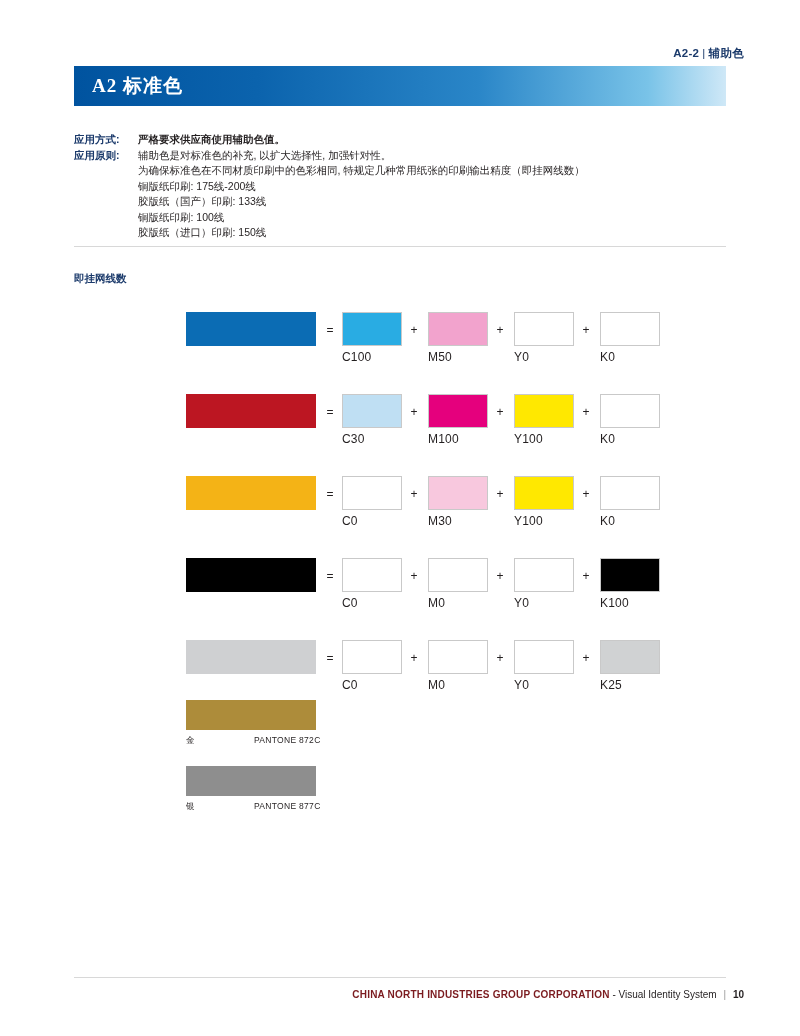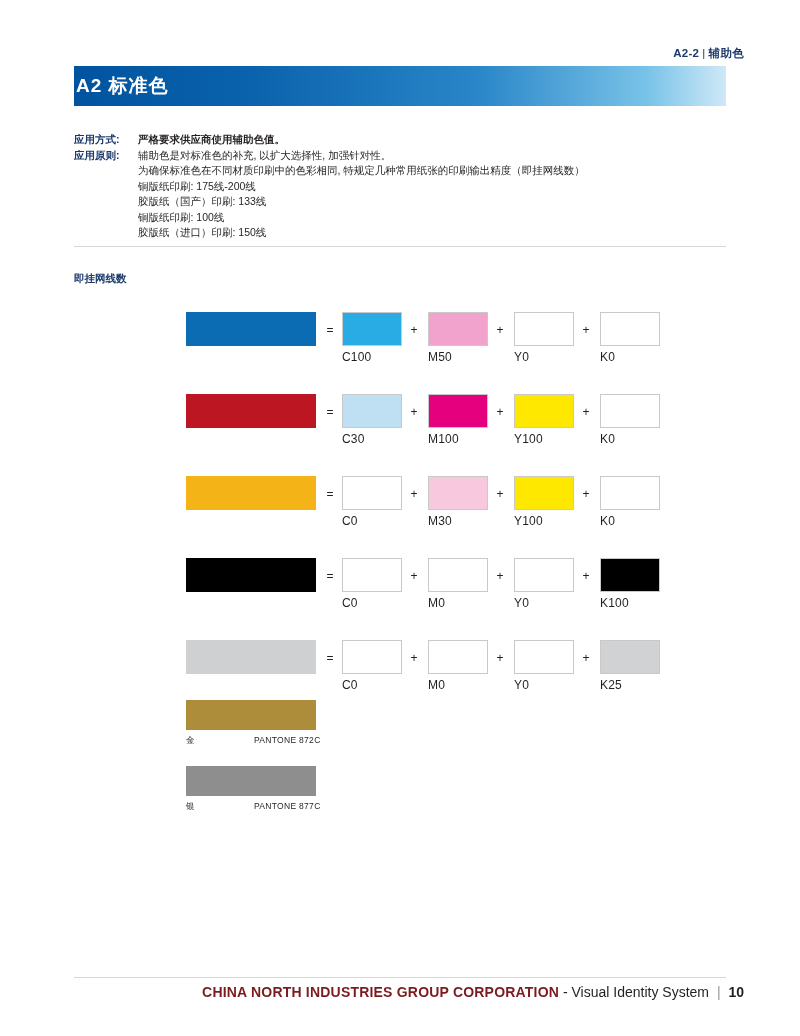--- a/index.html
+++ b/index.html
@@ -28,26 +28,27 @@
 
   
   .title-bar {
     position: absolute;
     top: 66px; left: 74px;
     width: 652px; height: 40px;
     background: linear-gradient(to right, #00539f 0%, #0b63ad 28%, #2a86c8 62%, #79c3e8 88%, #cfe8f7 100%);
   }
   .title-bar .title-text {
     position: absolute;
-    left: 2px; top: 50%;
+    left: 18px; top: 50%;
     transform: translateY(-50%);
     color: #ffffff;
     font-size: 19px;
     font-weight: bold;
     letter-spacing: 1px;
+    font-family: Liberation Serif, serif;
   }
 
   
   .intro {
     position: absolute;
     top: 132px; left: 74px;
     width: 660px;
     font-size: 10.5px;
     line-height: 15.5px;
   }
@@ -163,21 +164,21 @@
   
   .footer-line {
     position: absolute;
     left: 74px; bottom: 58px;
     width: 652px; height: 1px;
     background: #d8d8d8;
   }
   .footer {
     position: absolute;
     right: 56px; bottom: 36px;
-    font-size: 14px;
+    font-size: 10px;
     color: #231f20;
     white-space: nowrap;
     text-align: right;
   }
   .footer .corp { font-weight: bold; color: #7b1b1f; letter-spacing: 0.2px; }
   .footer .sys { color: #231f20; }
   .footer .bar { color: #999; margin: 0 4px; }
   .footer .pg { font-weight: bold; color: #231f20; }
 </style>
 </head>

